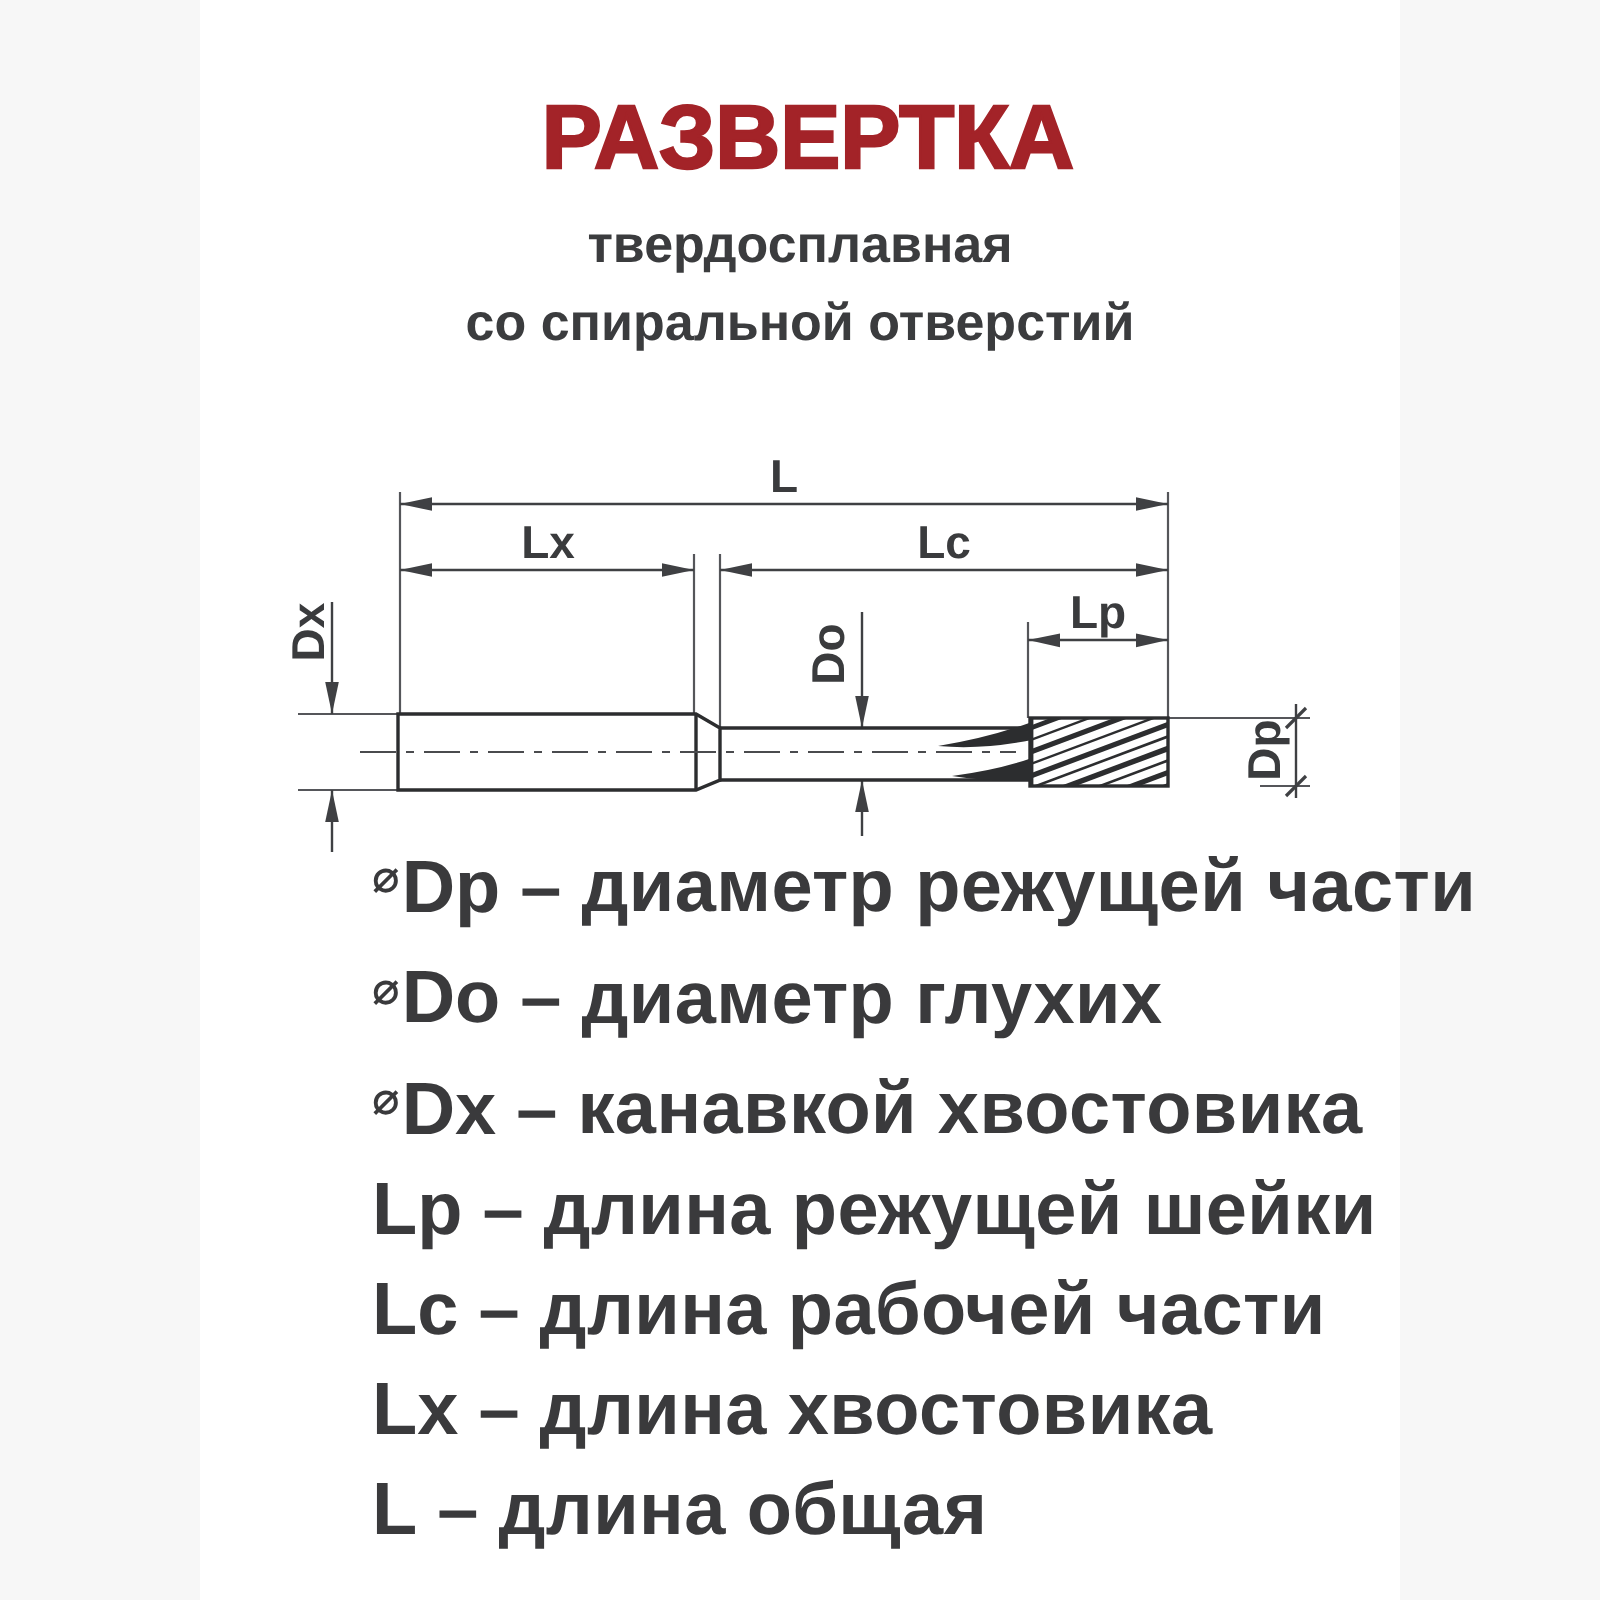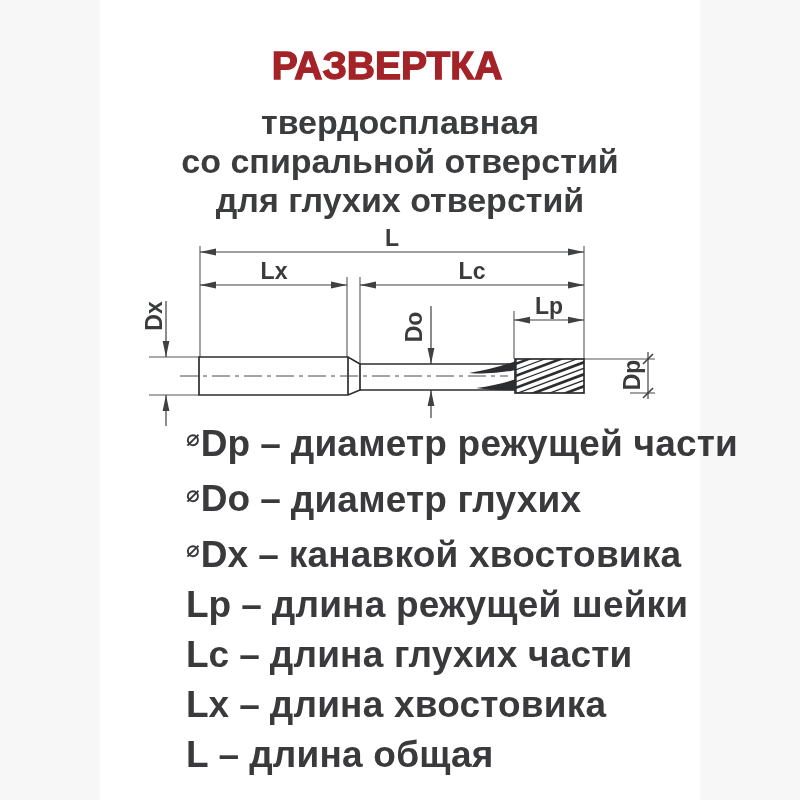--- a/index.html
+++ b/index.html
@@ -6,32 +6,32 @@
   body{
     width:800px;height:800px;position:relative;overflow:hidden;
     background:#f7f7f7;
     font-family:"Liberation Sans","DejaVu Sans",sans-serif;
   }
   #card{
     position:absolute;left:100px;top:0;width:600px;height:800px;
     background:#ffffff;
   }
   #title{
-    position:absolute;left:87px;top:46px;width:600px;
+    position:absolute;left:104px;top:46px;width:600px;
     text-align:center;
-    font-size:39px;line-height:1.0;
+    font-size:45px;line-height:1.0;
     font-weight:800;
     letter-spacing:0px;
     color:#a32328;
     -webkit-text-stroke:1.3px #a32328;
   }
   #subtitle{
     position:absolute;left:100px;top:103px;width:600px;
     text-align:center;
-    font-size:34px;line-height:39px;
+    font-size:26px;line-height:39px;
     font-weight:700;
     color:#3b3c3e;
   }
   #drawing{
     position:absolute;left:130px;top:225px;width:560px;height:210px;
   }
   #drawing text{
     font-family:"Liberation Sans","DejaVu Sans",sans-serif;
     font-size:23px;font-weight:600;fill:#3a3b3d;
   }
@@ -55,21 +55,20 @@
 </head>
 <body>
 
 <div id="card"></div>
 
 <div id="title">РАЗВЕРТКА</div>
 
 <div id="subtitle">
   <div>твердосплавная</div>
   <div>со спиральной отверстий</div>
-  <div>для глухих отверстий</div>
 </div>
 
 <svg id="drawing" viewBox="130 225 560 210" xmlns="http://www.w3.org/2000/svg">
   <defs>
     <clipPath id="fluteClip">
         <rect x="515" y="359" width="69" height="34"></rect>
       </clipPath>
   </defs>
 
   <g stroke="#55565a" stroke-width="1.1">
@@ -156,16 +155,16 @@
     <text x="416" y="327" transform="rotate(-90 416 327)" dominant-baseline="middle">Do</text>
     <text x="634" y="375" transform="rotate(-90 634 375)" dominant-baseline="middle">Dp</text>
   </g>
 </svg>
 
 <div id="legend">
     <div class="legend-row"><span class="sym"><span class="diam">⌀</span>Dp</span><span class="dash">–</span><span class="desc">диаметр режущей части</span></div>
     <div class="legend-row"><span class="sym"><span class="diam">⌀</span>Do</span><span class="dash">–</span><span class="desc">диаметр глухих</span></div>
     <div class="legend-row"><span class="sym"><span class="diam">⌀</span>Dx</span><span class="dash">–</span><span class="desc">канавкой хвостовика</span></div>
     <div class="legend-row"><span class="sym">Lp</span><span class="dash">–</span><span class="desc">длина режущей шейки</span></div>
-    <div class="legend-row"><span class="sym">Lc</span><span class="dash">–</span><span class="desc">длина глухих части</span></div>
+    <div class="legend-row"><span class="sym">Lc</span><span class="dash">–</span><span class="desc">длина рабочей части</span></div>
     <div class="legend-row"><span class="sym">Lx</span><span class="dash">–</span><span class="desc">длина хвостовика</span></div>
     <div class="legend-row"><span class="sym">L</span><span class="dash">–</span><span class="desc">длина общая</span></div>
   </div>
 
 </body></html>

